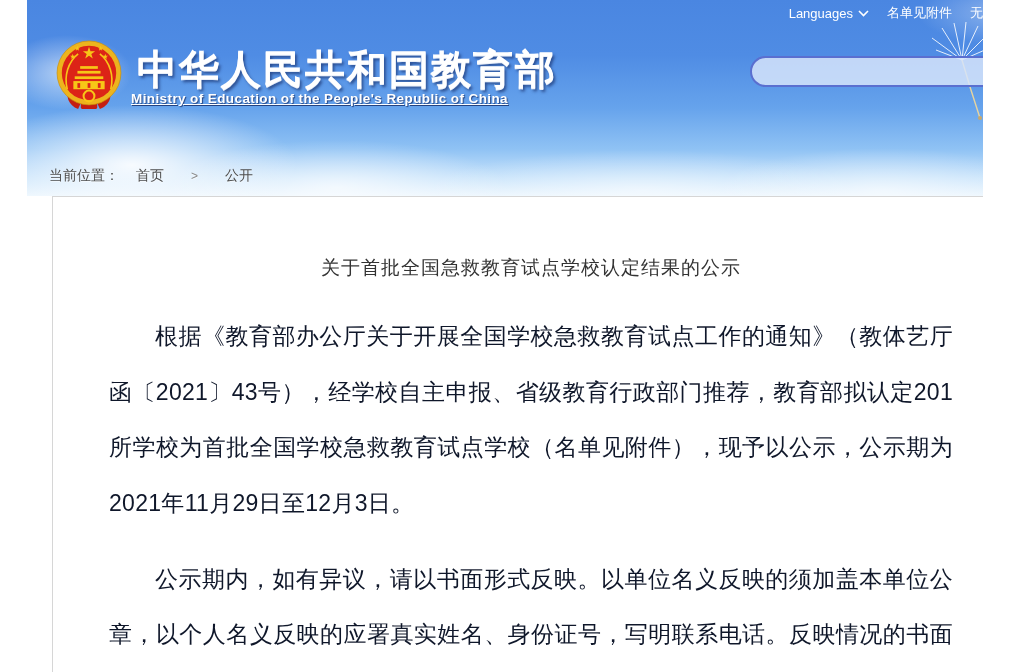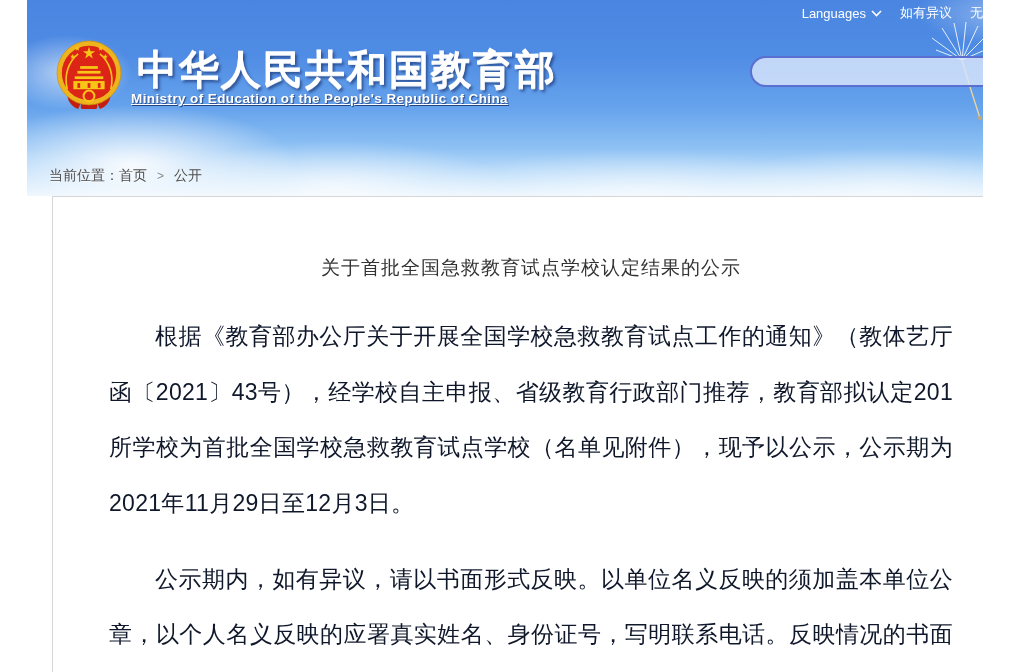--- a/index.html
+++ b/index.html
@@ -48,21 +48,21 @@
     background:rgba(214,228,250,.85); border:2px solid #5a6fd0; border-radius:16px;
     display:flex; align-items:center; padding:0 8px 0 14px;
   }
   .search-box input {
     flex:1; border:none; outline:none; background:transparent; font-size:14px; color:#33508c;
   }
   .search-btn { border:none; background:none; cursor:pointer; width:24px; height:24px; display:flex; align-items:center; justify-content:center; padding:0; }
 
   
   .breadcrumb { position:absolute; left:22px; top:167px; font-size:14px; color:#4d4d4d;
-    text-shadow:0 1px 1px rgba(255,255,255,.7); display:flex; align-items:center; }
+    text-shadow:0 1px 1px rgba(255,255,255,.7); display:flex; align-items:center;gap:17px; }
   .breadcrumb a { color:#4d4d4d; text-decoration:none; }
   .breadcrumb .sep { margin:0 10px; color:#8a8a8a; font-size:12px; }
 
   
   .content-panel {
     position:absolute; left:25px; top:196px; width:960px; height:486px;
     background:#ffffff; border:1px solid #d6d6d6; border-bottom:none;
     padding:22px 58px 30px 56px;
   }
   .article-title {
@@ -123,21 +123,21 @@
       </g>
     </svg>
 
     <div class="topbar">
       <a href="#">
         <span>Languages</span>
         <svg width="11" height="7" viewBox="0 0 11 7">
           <path d="M1,1 L5.5,5.5 L10,1" fill="none" stroke="#ffffff" stroke-width="1.6"></path>
         </svg>
       </a>
-      <a href="#">如有异议</a>
+      <a href="#">名单见附件</a>
       <a href="#">无障碍浏览</a>
     </div>
 
     <svg class="emblem" viewBox="0 0 100 112">
       <defs>
         <path id="star" d="M0,-10 L5.88,8.09 L-9.51,-3.09 L9.51,-3.09 L-5.88,8.09 Z" fill="#f7c617"></path>
       </defs>
 
       <path d="M22,70 C14,84 20,98 34,103 L40,90 C30,86 25,79 27,72 Z" fill="#c41e12"></path>
       <path d="M78,70 C86,84 80,98 66,103 L60,90 C70,86 75,79 73,72 Z" fill="#c41e12"></path>

